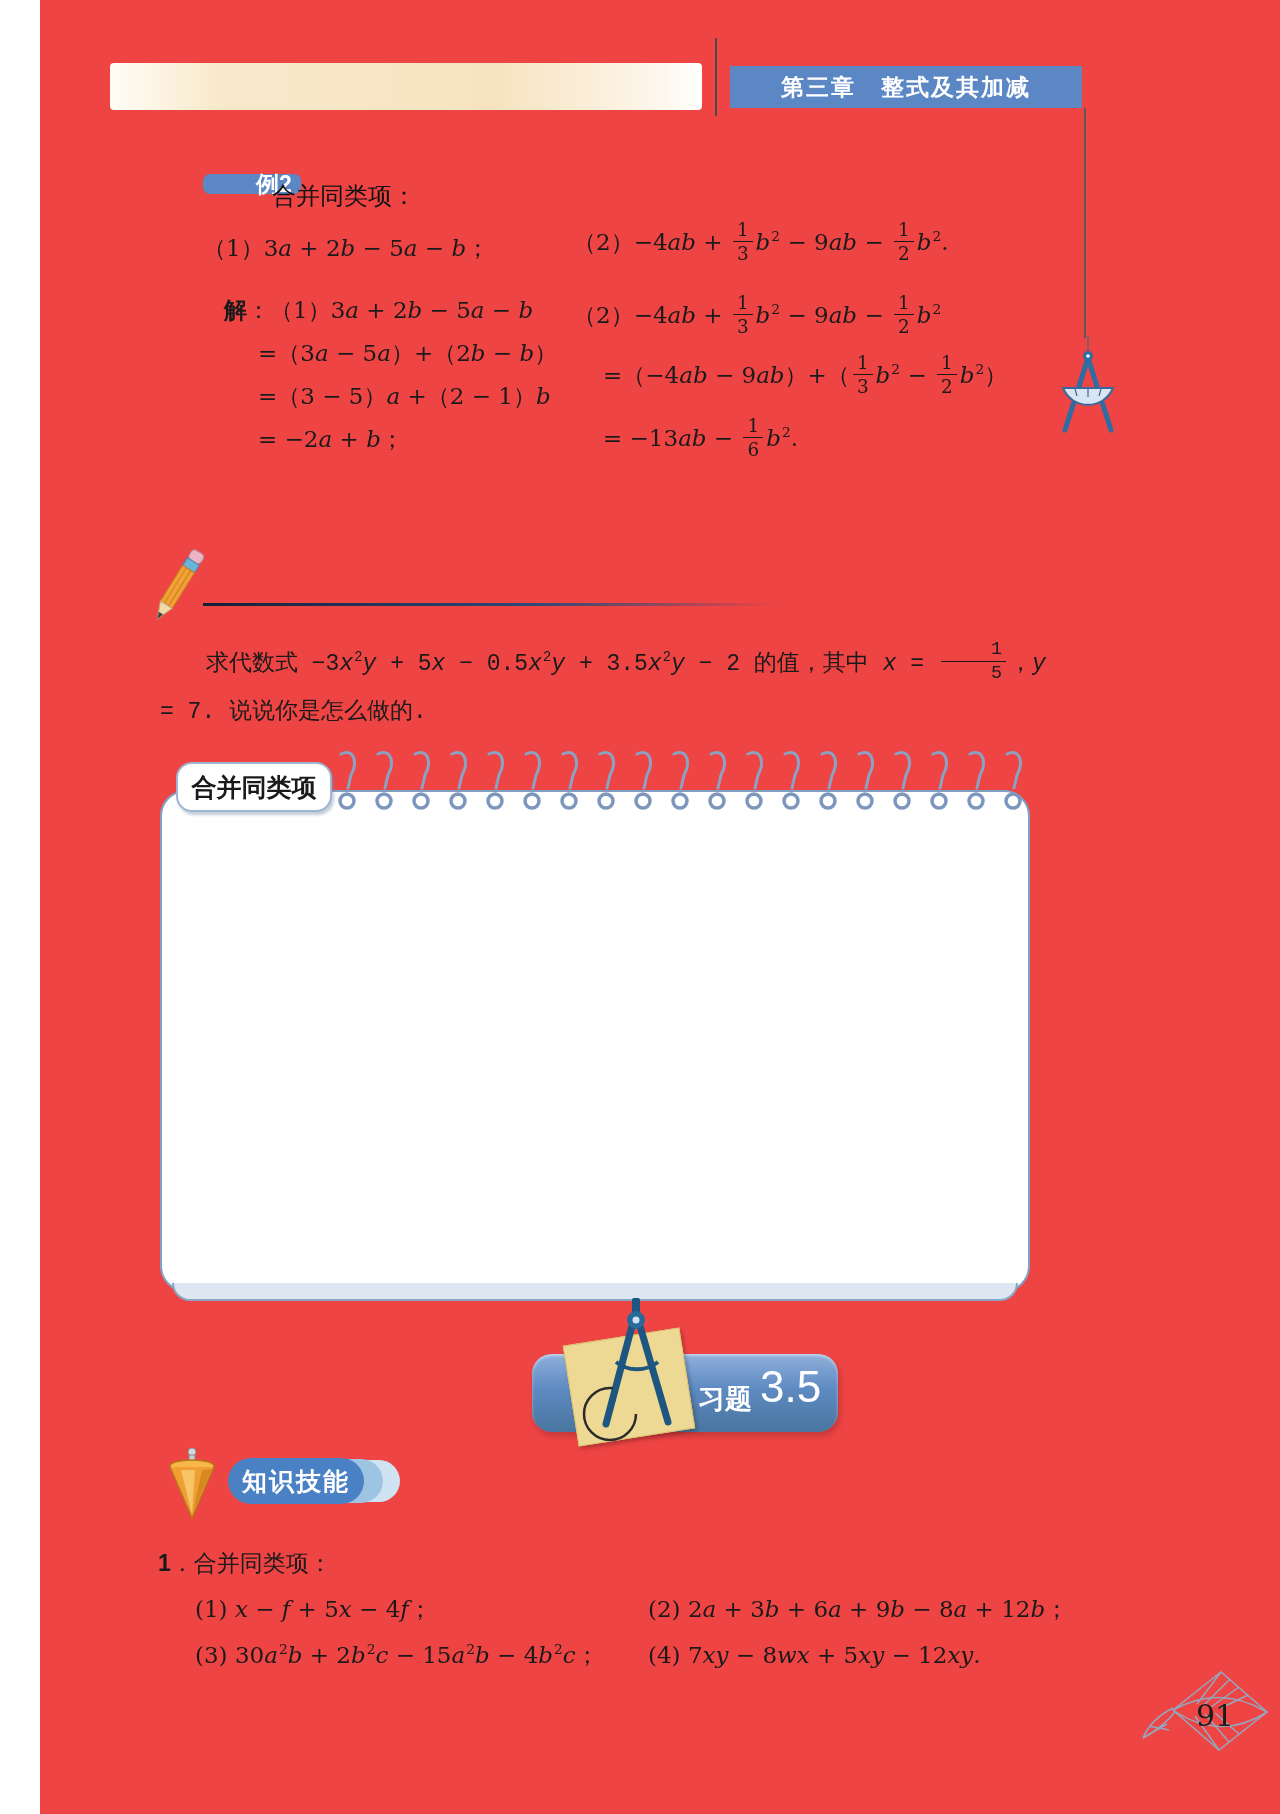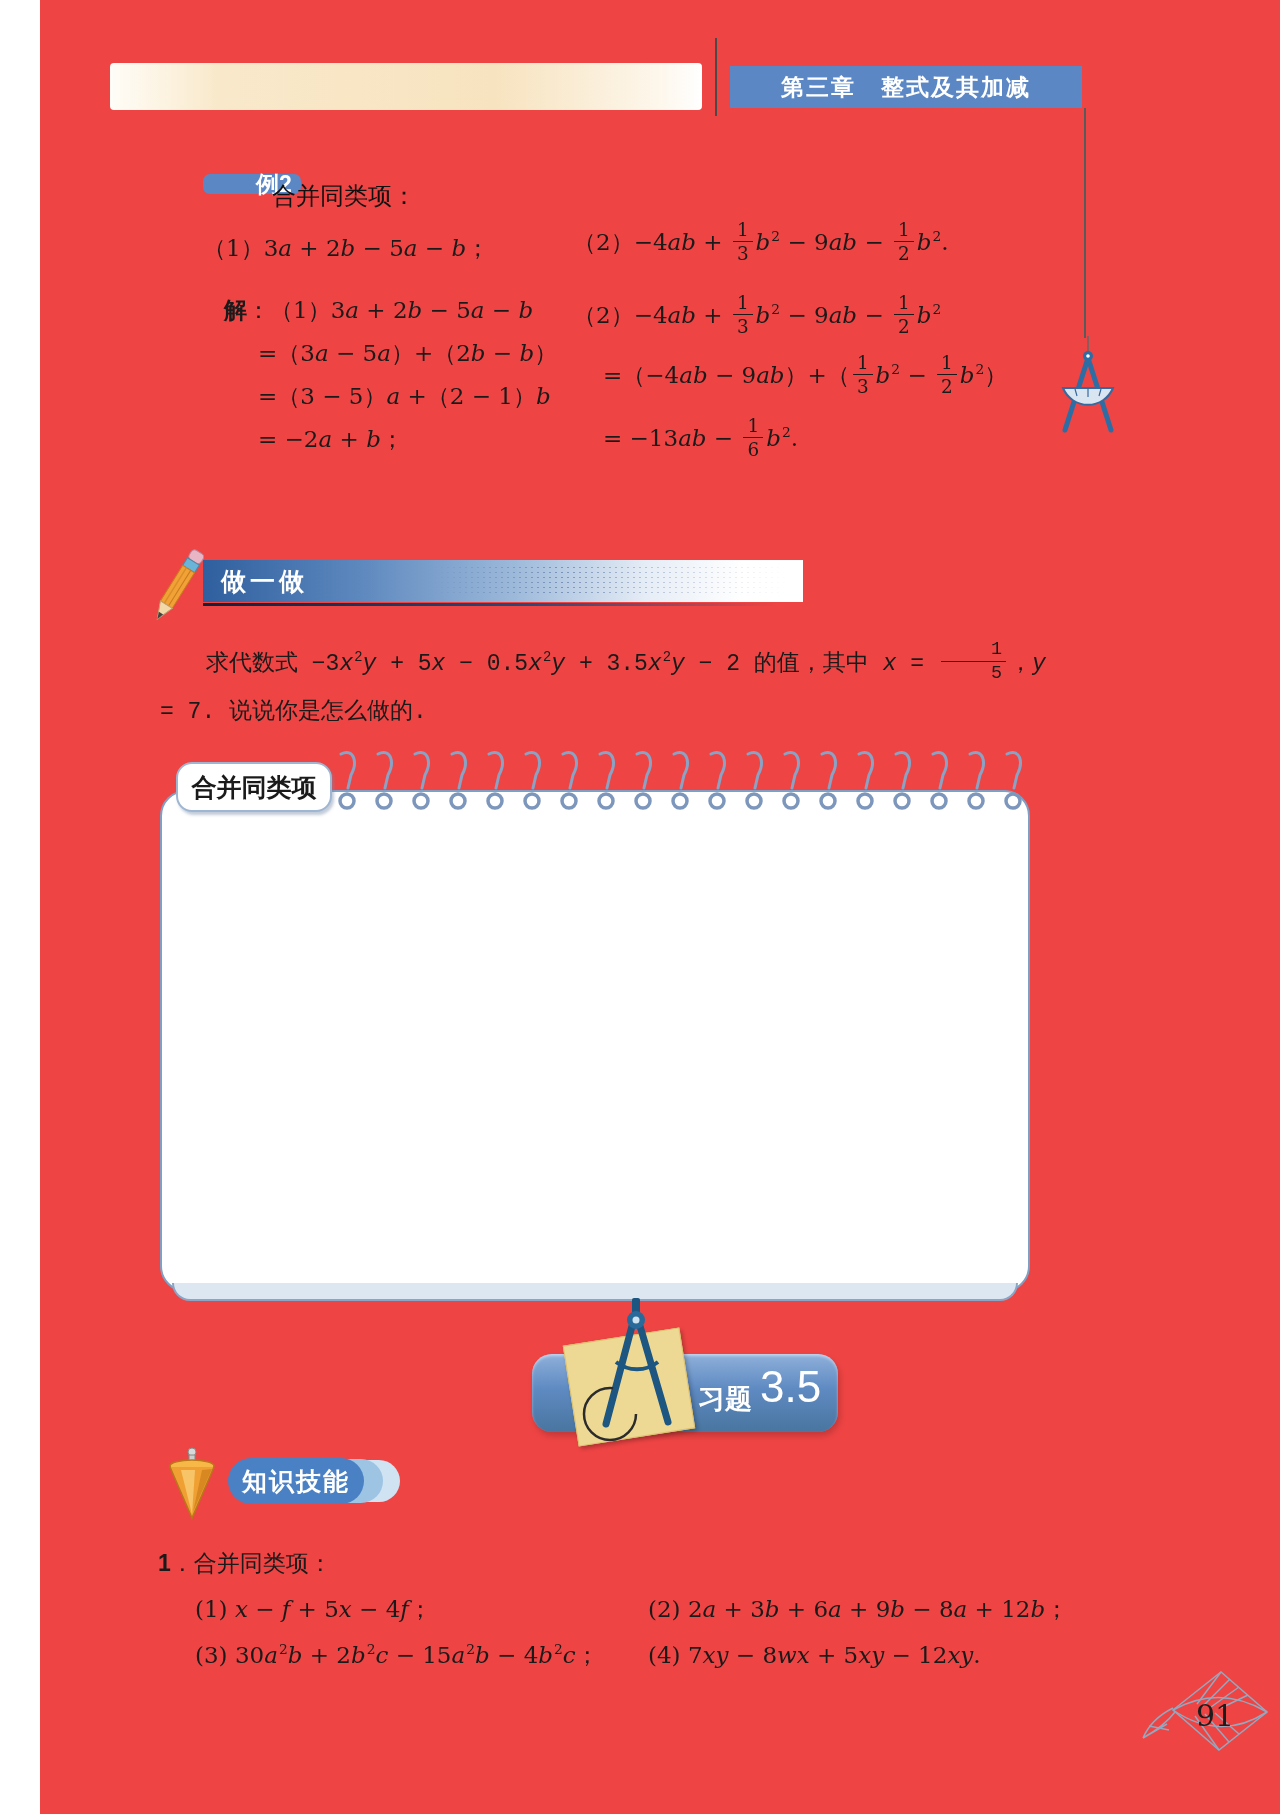--- a/index.html
+++ b/index.html
@@ -136,24 +136,20 @@
       <rect x="27" y="2" width="14" height="11" rx="4" fill="#e9b4c4" stroke="#b8849a" stroke-width="1"></rect>
       <rect x="27" y="13" width="14" height="9" fill="#69b4d8" stroke="#4a8aa8" stroke-width="1"></rect>
       <line x1="27" y1="17.5" x2="41" y2="17.5" stroke="#3d7astroke" stroke-width="0"></line>
       <rect x="27" y="22" width="14" height="42" fill="#f2a136" stroke="#c77d1e" stroke-width="1"></rect>
       <line x1="31.5" y1="22" x2="31.5" y2="64" stroke="#d98f28" stroke-width="1.5"></line>
       <line x1="36.5" y1="22" x2="36.5" y2="64" stroke="#c77d1e" stroke-width="1"></line>
       <polygon points="27,64 41,64 34,81" fill="#f3d9a8" stroke="#c0a070" stroke-width="1"></polygon>
       <polygon points="31.5,74 36.5,74 34,81" fill="#444444"></polygon>
     </g>
   </svg>
-  <div class="abs doit-bar">
-    <span>做一做</span>
-    <div class="doit-dots"></div>
-  </div>
   <div class="abs doit-underline"></div>
 
   <div class="abs math wrap" style="left:120px;top:634px;width:905px;text-indent:2em">求代数式 −3<i>x</i><sup>2</sup><i>y</i> + 5<i>x</i> − 0.5<i>x</i><sup>2</sup><i>y</i> + 3.5<i>x</i><sup>2</sup><i>y</i> − 2 的值，其中 <i>x</i> = <span class="frac">
         <span class="num">1</span>
         <span class="den">5</span>
       </span>，<i>y</i> = 7. 说说你是怎么做的.</div>
 
   <div class="abs practice-box"></div>
   <div class="abs practice-label">合并同类项</div>
   <div class="abs spiral-row">

